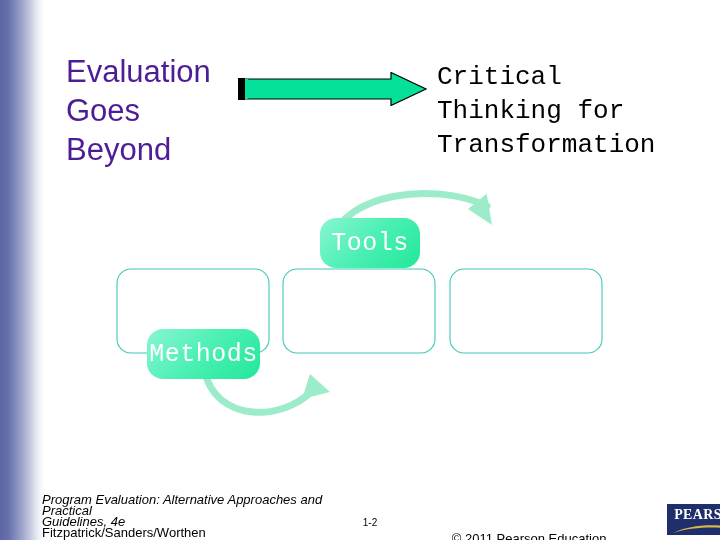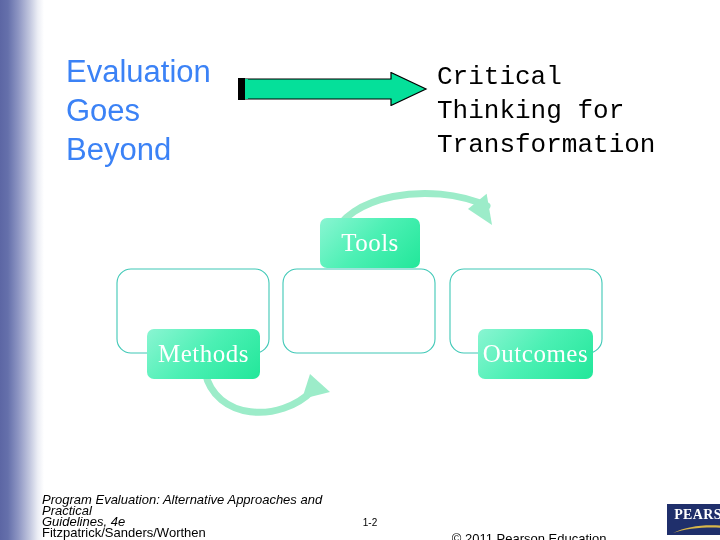--- a/index.html
+++ b/index.html
@@ -38,21 +38,21 @@
   }
 
   
   .title-left {
     position: absolute;
     left: 66px;
     top: 52px;
     width: 200px;
     font-size: 31px;
     line-height: 39px;
-    color: #3b82f6;
+    color: #4c1d95;
     font-family: "Liberation Sans", sans-serif;
     white-space: pre-line;
   }
   .title-right {
     position: absolute;
     left: 437px;
     top: 60px;
     width: 210px;
     font-size: 26px;
     line-height: 34px;
@@ -75,24 +75,24 @@
     position: absolute;
     left: 0;
     top: 0;
     width: 720px;
     height: 540px;
     pointer-events: none;
   }
 
   .label-box {
     position: absolute;
-    border-radius: 7px;
+    border-radius: 16px;
     background: linear-gradient(135deg, #8af5d2 0%, #4cf0b4 48%, #22e79a 100%);
     color: #ffffff;
-    font-family: Liberation Serif, serif;
+    font-family: Liberation Mono, monospace;
     font-size: 25px;
     display: flex;
     align-items: center;
     justify-content: center;
     letter-spacing: 0.5px;
   }
   .lb-tools    { left: 320px; top: 218px; width: 100px; height: 50px; }
   .lb-methods  { left: 147px; top: 329px; width: 113px; height: 50px; text-align: right; }
   .lb-outcomes { left: 478px; top: 329px; width: 115px; height: 50px; }
 
@@ -196,21 +196,20 @@
     <g>
       <path d="M 205 372 C 215 420 280 424 313 390" fill="none" stroke="#9cecc9" stroke-width="7" stroke-linecap="round"></path>
       <polygon points="310,374 330,392 302,399" fill="#9cecc9"></polygon>
     </g>
   </svg>
 
   <div class="label-box lb-tools">Tools</div>
 
   <div class="label-box lb-methods">Methods</div>
 
-  <div class="label-box lb-outcomes">Outcomes</div>
 
   <div class="footer-left">
     <div class="citation">Program Evaluation: Alternative Approaches and Practical
 Guidelines, 4e</div>
     <div class="authors">Fitzpatrick/Sanders/Worthen</div>
   </div>
 
   <div class="page-number">1-2</div>
 
   <div class="copyright">© 2011 Pearson Education, Inc.

